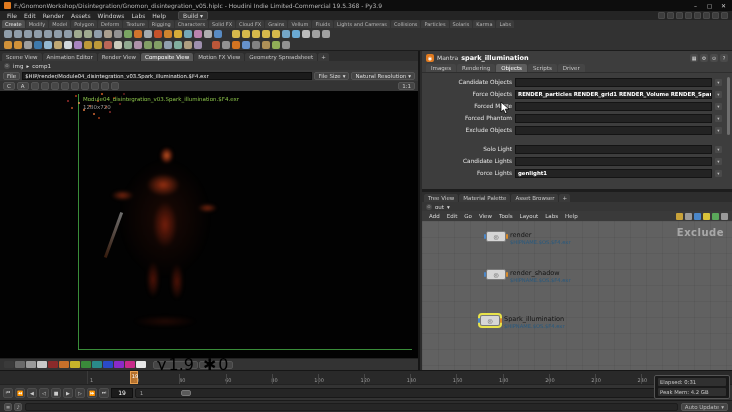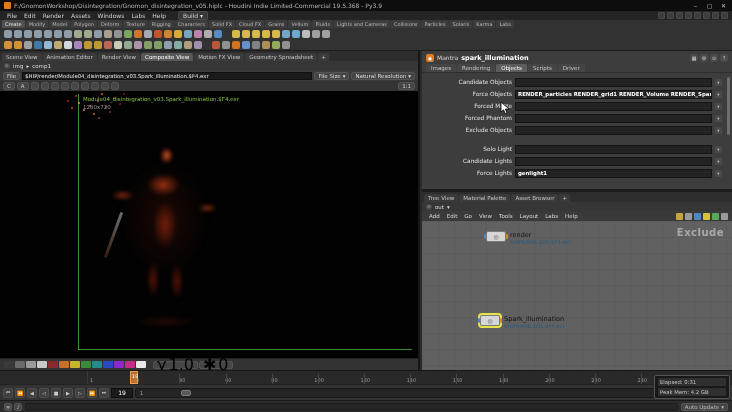--- a/index.html
+++ b/index.html
@@ -340,21 +340,21 @@
           <span class="swatch" style="background: rgb(200, 180, 42);"></span>
           <span class="swatch" style="background: rgb(58, 138, 58);"></span>
           <span class="swatch" style="background: rgb(42, 138, 138);"></span>
           <span class="swatch" style="background: rgb(42, 74, 200);"></span>
           <span class="swatch" style="background: rgb(138, 42, 200);"></span>
           <span class="swatch" style="background: rgb(200, 42, 138);"></span>
           <span class="swatch" style="background: rgb(232, 232, 232);"></span>
         </span>
       <span class="chip gamma-chip">
         <span>γ</span>
-        <span>1.0</span>
+        <span>1.9</span>
       </span>
       <span class="chip">
         <span>✱</span>
         <span>0</span>
       </span>
     </div>
   </div>
 
   <div class="right-pane">
 
@@ -462,20 +462,27 @@
             <span class="nm-icon" style="background: rgb(154, 154, 154);"></span>
           </span>
       </div>
       <div class="net-canvas">
 
         <i class="watermark" style="font-style:normal">Exclude</i>
       <div class="net-node" style="left: 64px; top: 10px;">
             <span class="node-icon">◎</span>
             <span class="node-text">
               <span class="node-title">render</span>
+              <span class="node-sub">$HIPNAME.$OS.$F4.exr</span>
+            </span>
+          </div>
+          <div class="net-node" style="left: 64px; top: 48px;">
+            <span class="node-icon">◎</span>
+            <span class="node-text">
+              <span class="node-title">render_shadow</span>
               <span class="node-sub">$HIPNAME.$OS.$F4.exr</span>
             </span>
           </div>
           <div class="net-node sel" style="left: 58px; top: 94px;">
             <span class="node-icon">◎</span>
             <span class="node-text">
               <span class="node-title">Spark_illumination</span>
               <span class="node-sub">$HIPNAME.$OS.$F4.exr</span>
             </span>
           </div>

